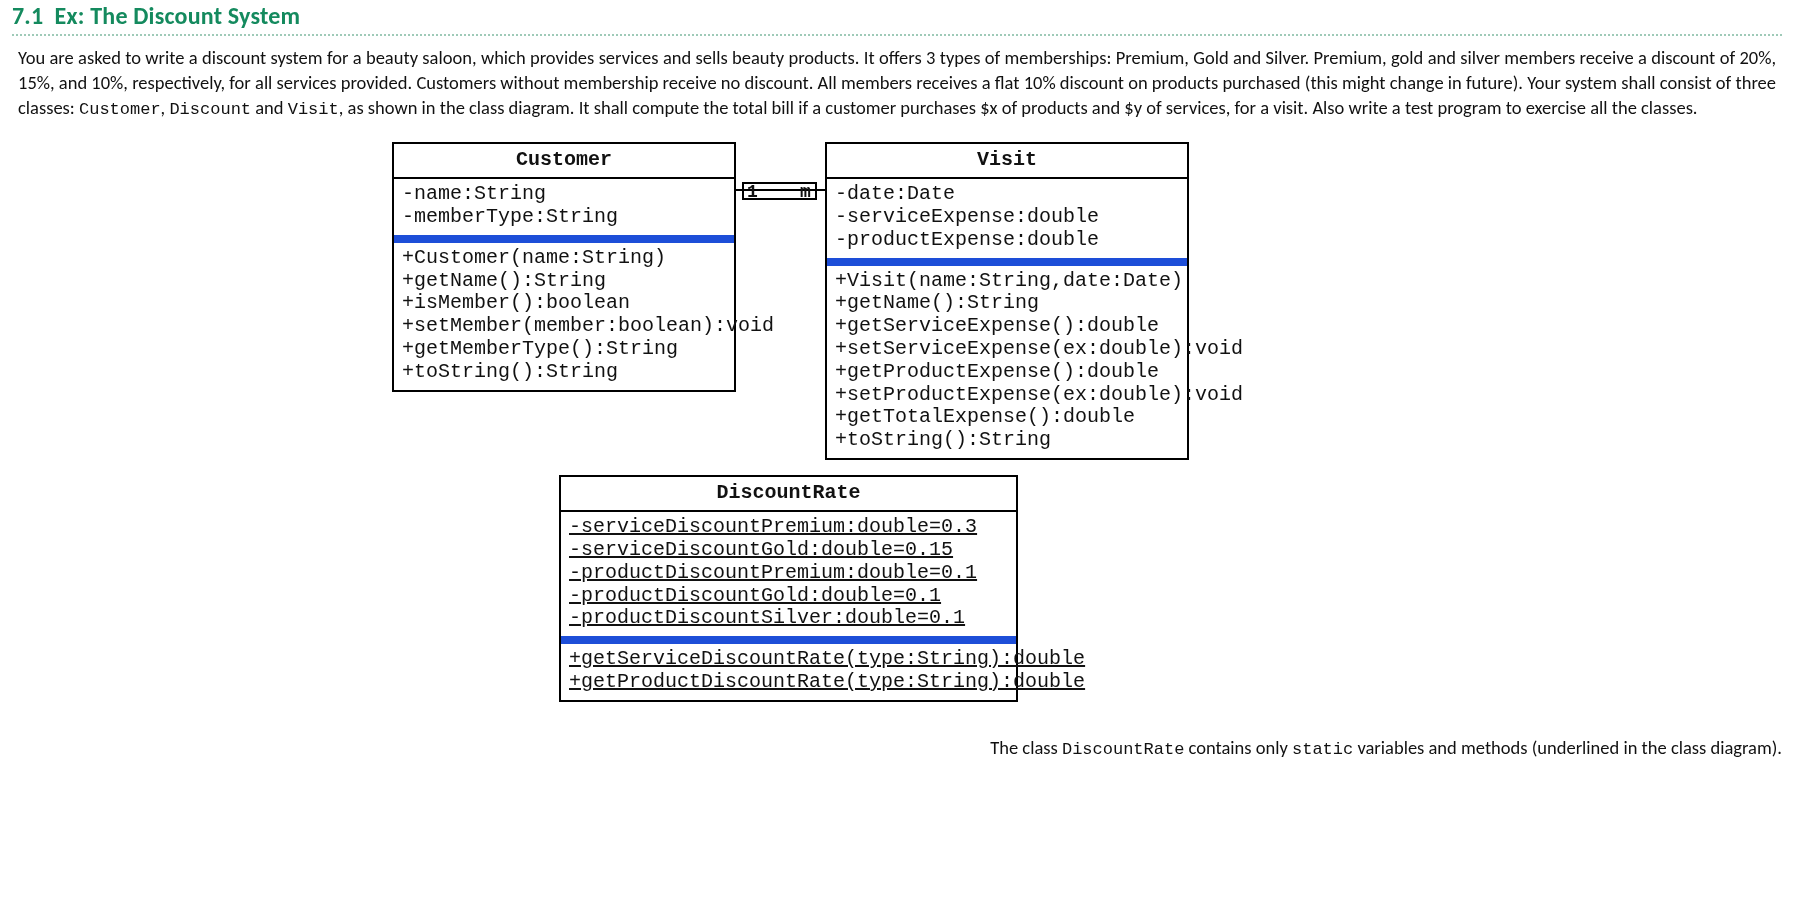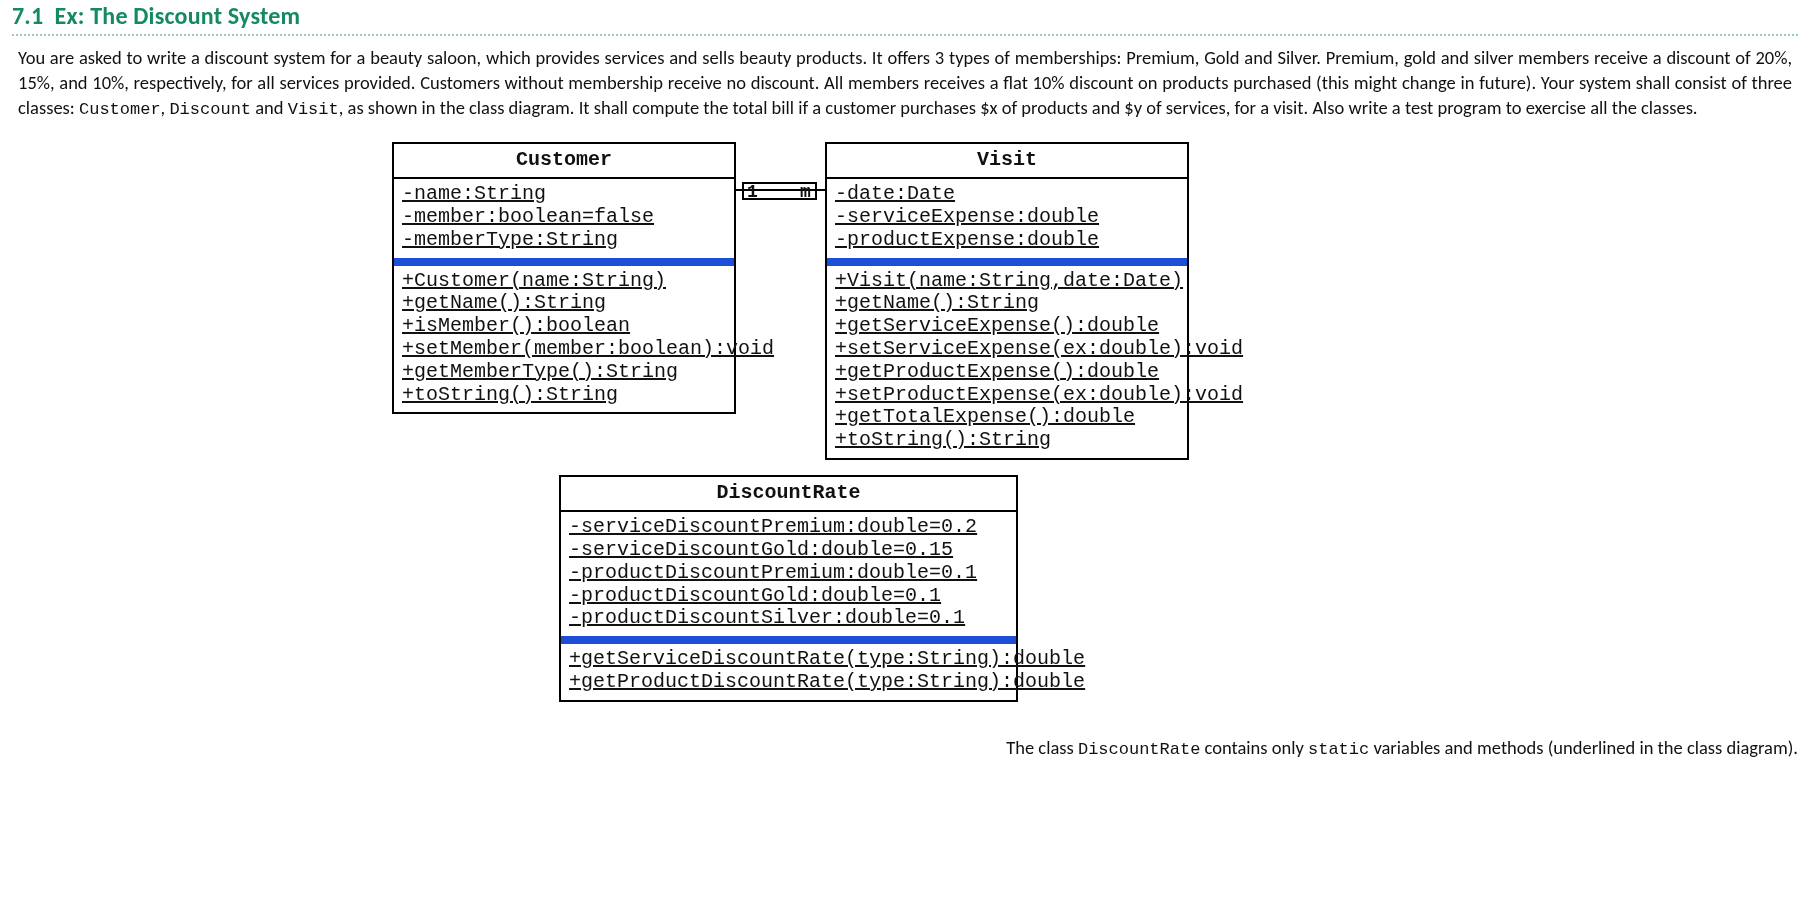--- a/index.html
+++ b/index.html
@@ -7,21 +7,21 @@
     padding: 0;
     background: #fff;
     font-family: Calibri, "Segoe UI", Arial, sans-serif;
     color: #111;
     font-size: 18px;
     line-height: 1.35;
   }
   .page {
     width: 1802px;
     box-sizing: border-box;
-    padding: 0 4px 20px 12px;
+    padding: 0 20px 20px 12px;
   }
   h2.section {
     color: #148a5e;
     font-size: 24px;
     font-weight: 700;
     margin: 0 0 2px 0;
     letter-spacing: .2px;
   }
   hr.dotted {
     border: none;
@@ -60,21 +60,20 @@
     font-family: Consolas, "Courier New", monospace;
     font-size: 20px;
     padding: 2px 8px 4px 8px;
     border-bottom: 2px solid #000;
     white-space: nowrap;
   }
   .uml ul {
     list-style: none;
     margin: 0;
     padding: 4px 8px 6px 8px;
-    text-decoration: underline;
   }
   .uml ul + ul {
     border-top: 8px solid #1d4ed8;
   }
   .uml li {
     font-family: Consolas, "Courier New", monospace;
     font-size: 20px;
     line-height: 1.14;
     white-space: nowrap;
   }
@@ -134,21 +133,20 @@
   <p class="body">
     <span>You are asked to write a discount system for a beauty saloon, which provides services and sells beauty products. It offers 3 types of memberships: Premium, Gold and Silver. Premium, gold and silver members receive a discount of 20%, 15%, and 10%, respectively, for all services provided. Customers without membership receive no discount. All members receives a flat 10% discount on products purchased (this might change in future). Your system shall consist of three classes: </span><span class="mono">Customer</span><span>, </span><span class="mono">Discount</span><span> and </span><span class="mono">Visit</span><span>, as shown in the class diagram. It shall compute the total bill if a customer purchases $x of products and $y of services, for a visit. Also write a test program to exercise all the classes.</span>
   </p>
 
   <div class="diagram-wrap">
 
     <div class="uml customer">
       <div class="title">Customer</div>
       <ul>
         <li>-name:String</li>
-        <li>-member:boolean=false</li>
         <li>-memberType:String</li>
       </ul>
       <ul>
         <li>+Customer(name:String)</li>
         <li>+getName():String</li>
         <li>+isMember():boolean</li>
         <li>+setMember(member:boolean):void</li>
         <li>+getMemberType():String</li>
         <li>+toString():String</li>
       </ul>
@@ -177,21 +175,21 @@
     <div class="assoc-top"></div>
     <div class="assoc-bot"></div>
     <div class="assoc-tick-l"></div>
     <div class="assoc-tick-r"></div>
     <div class="mult mult-1">1</div>
     <div class="mult mult-m">m</div>
 
     <div class="uml discount">
       <div class="title">DiscountRate</div>
       <ul>
-        <li class="static">-serviceDiscountPremium:double=0.2</li>
+        <li class="static">-serviceDiscountPremium:double=0.3</li>
         <li class="static">-serviceDiscountGold:double=0.15</li>
         <li class="static">-productDiscountPremium:double=0.1</li>
         <li class="static">-productDiscountGold:double=0.1</li>
         <li class="static">-productDiscountSilver:double=0.1</li>
       </ul>
       <ul>
         <li class="static">+getServiceDiscountRate(type:String):double</li>
         <li class="static">+getProductDiscountRate(type:String):double</li>
       </ul>
     </div>

